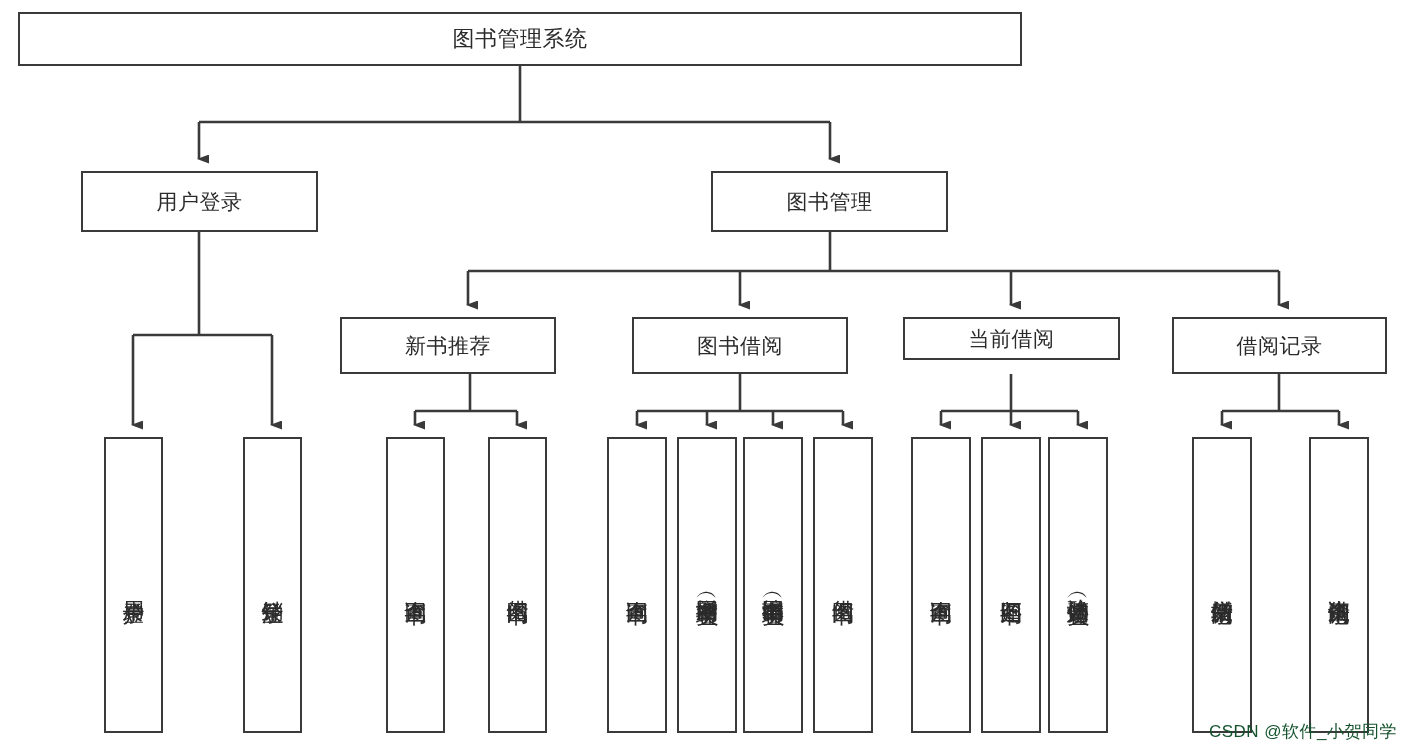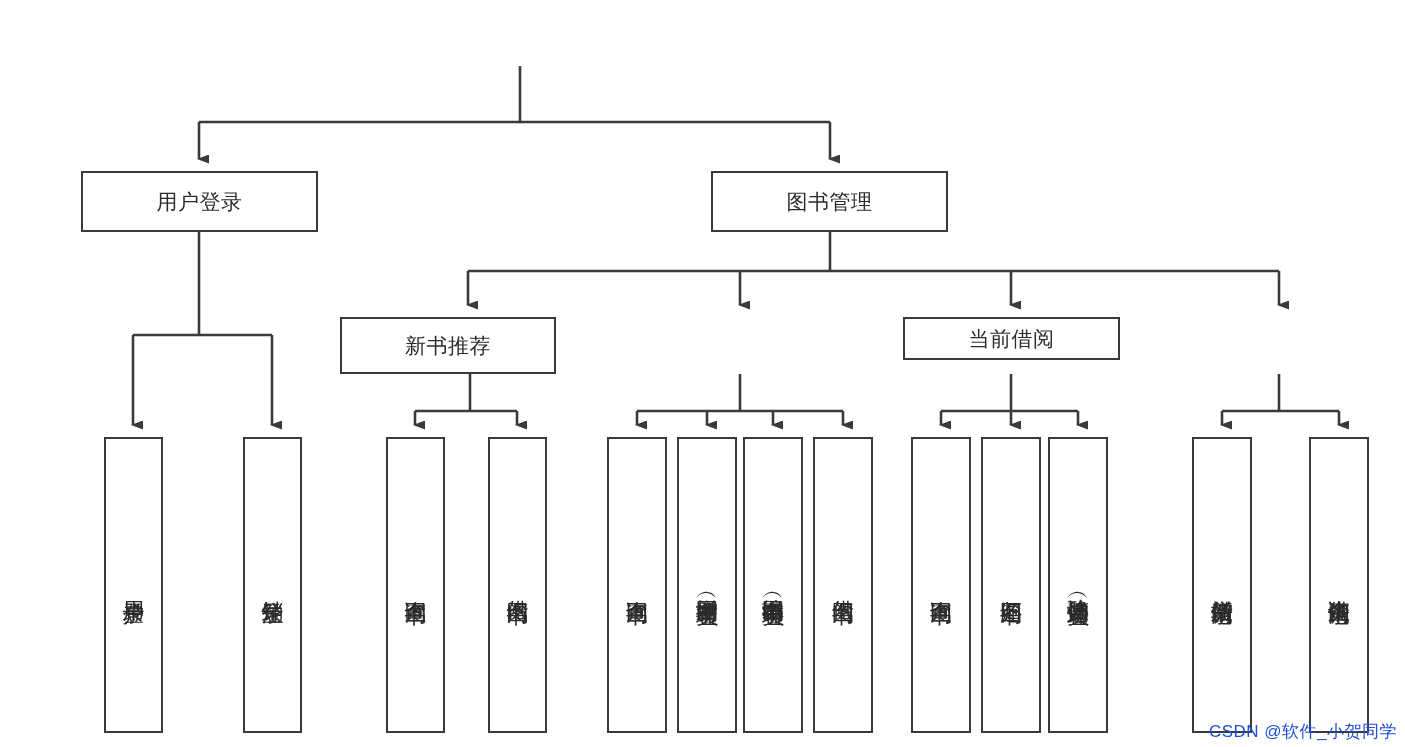--- a/index.html
+++ b/index.html
@@ -51,21 +51,21 @@
     line-height:1.18;
     letter-spacing:1px;
     max-height:100%;
   }
 
   .watermark{
     position:absolute;
     right:8px;
     bottom:4px;
     font-size:17px;
-    color:#1d4ed8;
+    color:#14532d;
     white-space:nowrap;
     letter-spacing:0.5px;
     pointer-events:none;
     text-align:right;
   }
 </style>
 </head>
 <body>
 
 <div id="canvas">
@@ -113,33 +113,42 @@
       <path d="M1011,411 L1011,425" marker-end="url(#arrow)"></path>
       <path d="M1078,411 L1078,425" marker-end="url(#arrow)"></path>
 
       <path d="M1279,374 L1279,411"></path>
       <path d="M1222,411 L1339,411"></path>
       <path d="M1222,411 L1222,425" marker-end="url(#arrow)"></path>
       <path d="M1339,411 L1339,425" marker-end="url(#arrow)"></path>
     </g>
   </svg>
 
+  <div class="node h-node" id="node-root" style="left:18px;top:12px;width:1004px;height:54px;">
+    <span class="label">图书管理系统</span>
+  </div>
 
   <div class="node h-node" style="left:81px;top:171px;width:237px;height:61px;">
     <span class="label">用户登录</span>
   </div>
   <div class="node h-node" style="left:711px;top:171px;width:237px;height:61px;">
     <span class="label">图书管理</span>
   </div>
 
   <div class="node h-node" style="left:340px;top:317px;width:216px;height:57px;">
     <span class="label">新书推荐</span>
   </div>
+  <div class="node h-node" style="left:632px;top:317px;width:216px;height:57px;">
+    <span class="label">图书借阅</span>
+  </div>
   <div class="node h-node" style="left:903px;top:317px;width:217px;height:43px;">
     <span class="label">当前借阅</span>
+  </div>
+  <div class="node h-node" style="left:1172px;top:317px;width:215px;height:57px;">
+    <span class="label">借阅记录</span>
   </div>
 
   <div class="node v-node" style="left:104px;top:437px;width:59px;height:296px;">
     <span class="label">用户登录</span>
   </div>
   <div class="node v-node" style="left:243px;top:437px;width:59px;height:296px;">
     <span class="label">注销登录</span>
   </div>
 
   <div class="node v-node" style="left:386px;top:437px;width:59px;height:296px;">

